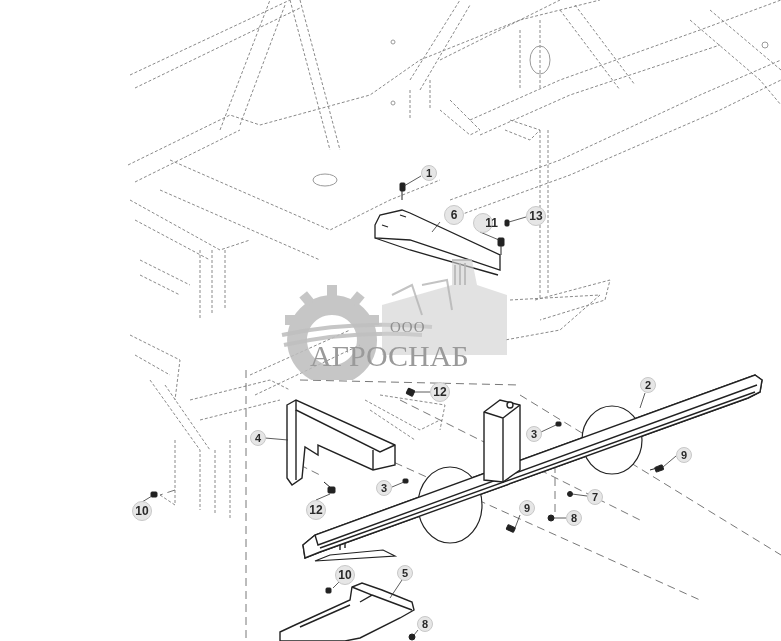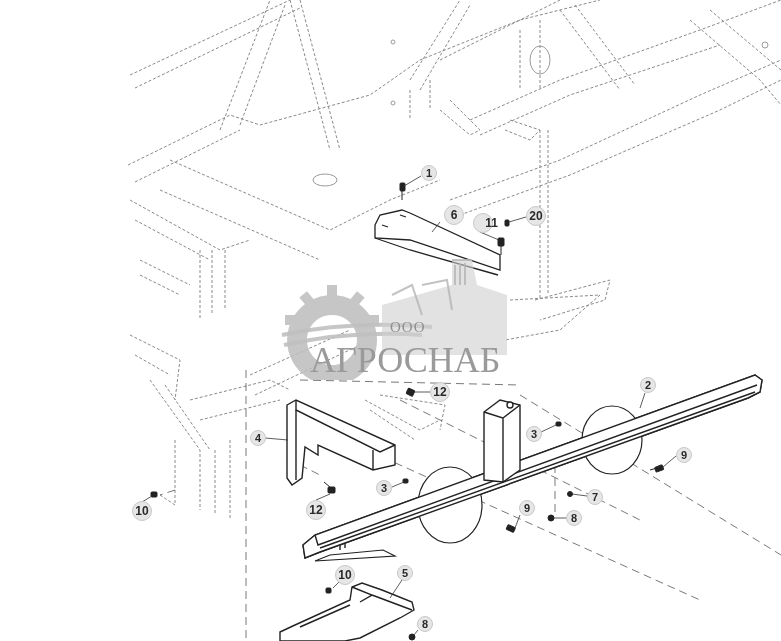--- a/index.html
+++ b/index.html
@@ -2,21 +2,21 @@
 <html><head>
 <meta charset="utf-8">
 <style>
   html, body { margin:0; padding:0; background:#ffffff; }
   body { width:781px; height:641px; overflow:hidden; position:relative; font-family:"Liberation Sans", sans-serif; }
   #canvas { position:absolute; left:0; top:0; width:781px; height:641px; }
   .callout { position:absolute; width:20px; height:20px; border-radius:50%; background:#e6e6e6; border:1px solid #c8c8c8; color:#2a2a2a; font-size:12px; font-weight:bold; display:flex; align-items:center; justify-content:center; box-sizing:border-box; cursor:pointer; }
   .callout.small { width:16px; height:16px; font-size:11px; }
   .watermark { position:absolute; left:272px; top:255px; width:250px; height:125px; pointer-events:none; }
   .wm-ooo { position:absolute; left:118px; top:64px; font-family:"Liberation Serif", serif; font-size:15px; color:#8e8e8e; letter-spacing:1px;text-align:center; }
-  .wm-name { position:absolute; left:38px; top:84px; font-family:"Liberation Serif", serif; font-size:36px; color:#9a9a9a; letter-spacing:0px; }
+  .wm-name { position:absolute; left:38px; top:84px; font-family:"Liberation Serif", serif; font-size:30px; color:#9a9a9a; letter-spacing:0px; }
 </style>
 </head>
 <body>
 
 <div id="canvas">
 <svg width="781" height="641" viewBox="0 0 781 641" xmlns="http://www.w3.org/2000/svg">
   <g fill="none" stroke="#8a8a8a" stroke-width="1" stroke-dasharray="3,2">
 
     <path d="M130 75 L290 0 M135 88 L300 8"></path>
     <path d="M128 165 L230 115 L260 125 L370 95 L420 60 L520 20 L560 0"></path>
@@ -216,21 +216,21 @@
     </g>
   </svg>
   <span class="wm-ooo">ООО</span>
   <span class="wm-name">АГРОСНАБ</span>
 </div>
 
 <div id="callouts">
     <div class="callout small" style="left: 421px; top: 165px;">1</div>
     <div class="callout" style="left: 444px; top: 205px;">6</div>
     <div class="callout" style="left: 473px; top: 213px; padding-left: 17px;">11</div>
-    <div class="callout" style="left: 526px; top: 206px;">20</div>
+    <div class="callout" style="left: 526px; top: 206px;">13</div>
     <div class="callout" style="left: 430px; top: 382px;">12</div>
     <div class="callout small" style="left: 640px; top: 377px;">2</div>
     <div class="callout small" style="left: 250px; top: 430px;">4</div>
     <div class="callout small" style="left: 526px; top: 426px;">3</div>
     <div class="callout small" style="left: 676px; top: 447px;">9</div>
     <div class="callout small" style="left: 376px; top: 480px;">3</div>
     <div class="callout small" style="left: 587px; top: 489px;">7</div>
     <div class="callout" style="left: 306px; top: 500px;">12</div>
     <div class="callout" style="left: 132px; top: 501px;">10</div>
     <div class="callout small" style="left: 519px; top: 500px;">9</div>

